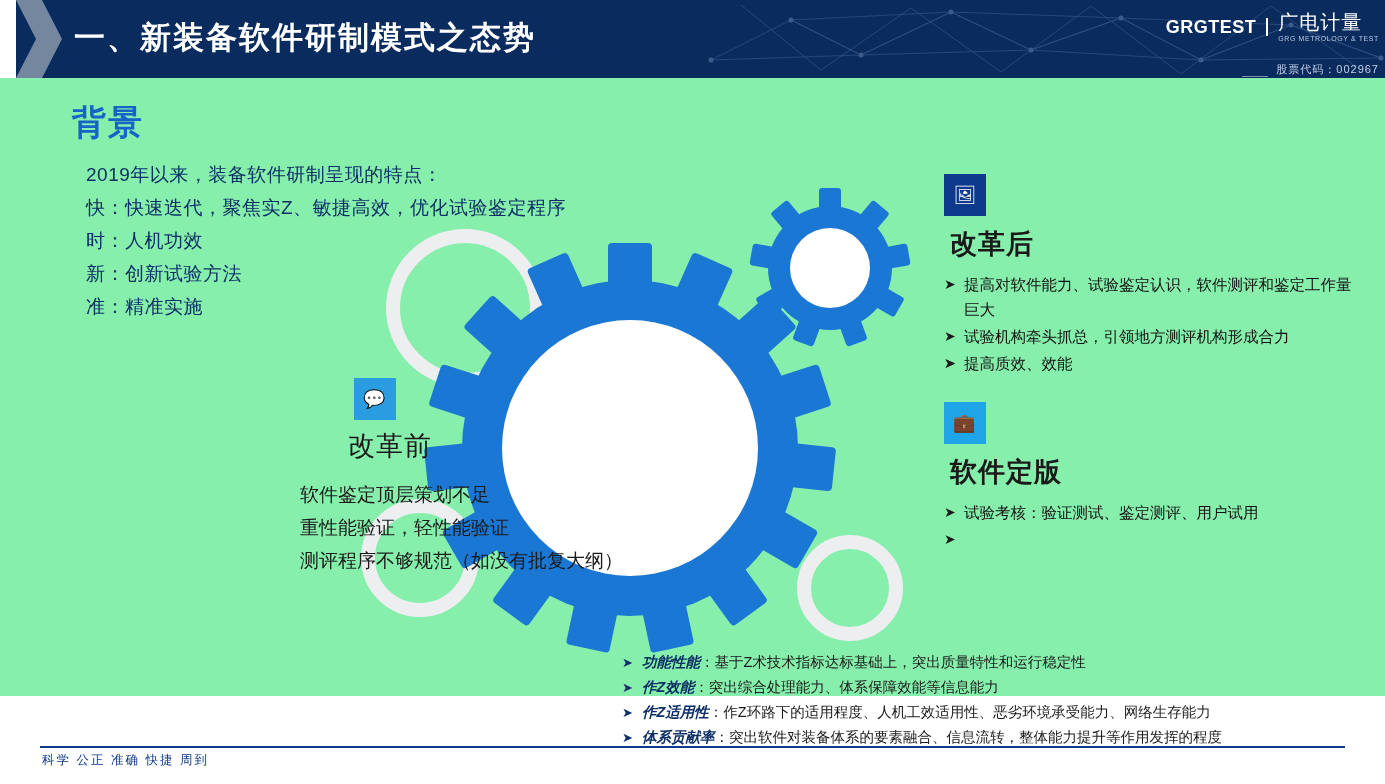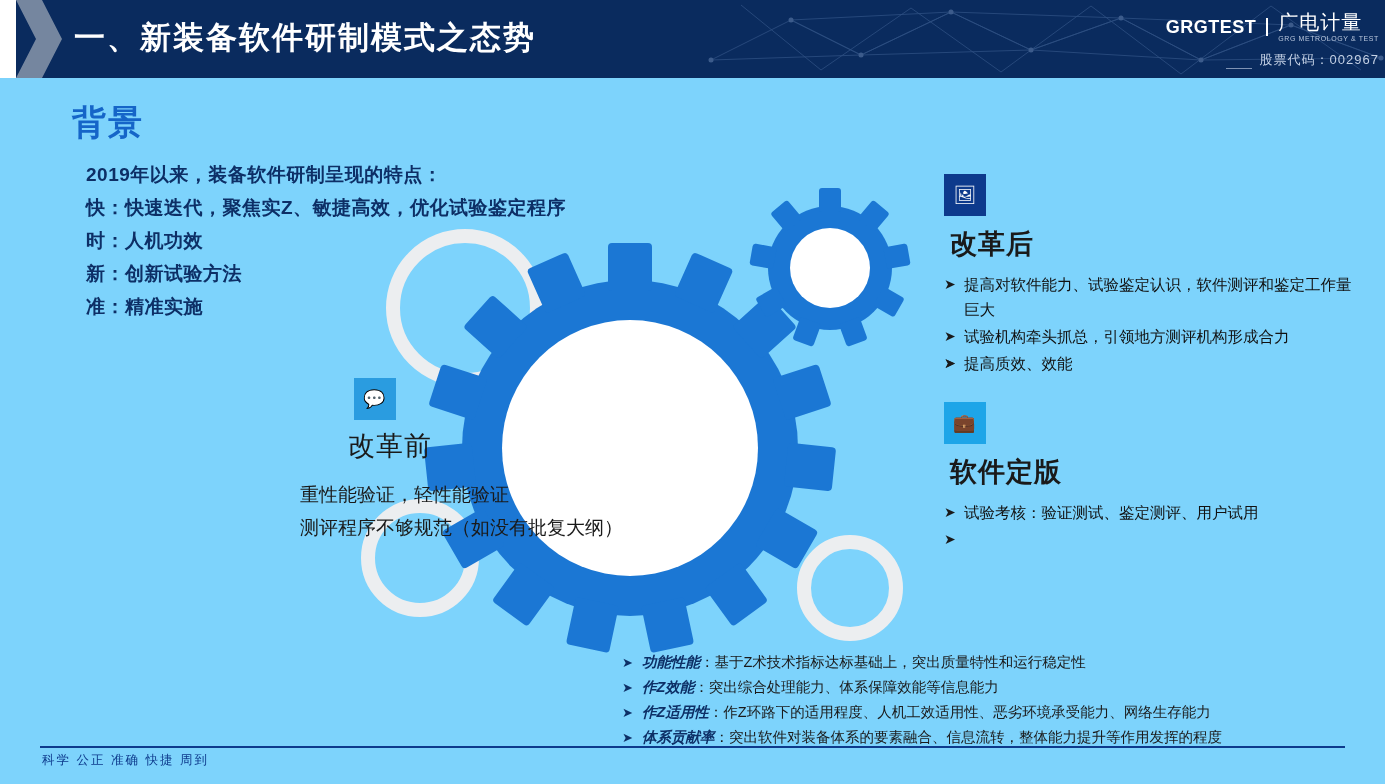--- a/index.html
+++ b/index.html
@@ -83,59 +83,59 @@
     font-weight: normal;
     letter-spacing: 1px;
   }
   .logo-cn-sub {
     color: #b9c7dd;
     font-size: 7px;
     letter-spacing: .6px;
     margin-top: 3px;
   }
   .logo-code {
-    margin-top: 9px;
+    margin-top: 20px;
     color: #c3d0e4;
-    font-size: 13px;
+    font-size: 11px;
     letter-spacing: 1px;
     display: flex;
     align-items: flex-end;
   }
   .logo-code .dash {
     display: inline-block;
     width: 26px;
     height: 1px;
     background: #7f93b4;
     margin-right: 8px;
   }
 
   
   .body-area {
     position: absolute;
     left: 0; top: 78px;
     width: 1385px;
-    height: 706px;
-    background: #7dd3fc;
+    height: 618px;
+    background: #86efac;
   }
 
   .section-title {
     position: absolute;
     left: 72px; top: 22px;
     font-size: 34px;
     font-weight: bold;
     color: #1565c8;
     letter-spacing: 2px;
   }
 
   .intro-block {
     position: absolute;
     left: 86px; top: 80px;
     color: #0d2f66;
     font-size: 19px;
-    font-weight: bold;
+    font-weight: normal;
     line-height: 33px;
     letter-spacing: .5px;
   }
 
   
   .gears {
     position: absolute;
     left: 330px; top: 80px;
     width: 620px; height: 560px;
     pointer-events: none;
@@ -348,20 +348,21 @@
           <rect x="-11" y="-80" width="22" height="24" rx="3" transform="rotate(280)"></rect>
           <rect x="-11" y="-80" width="22" height="24" rx="3" transform="rotate(320)"></rect>
         </g>
       </g>
     </svg>
 
     <div class="card-before">
       <div class="icon-badge badge-chat">💬</div>
       <div class="card-before-title">改革前</div>
       <div class="card-before-list">
+        <div>软件鉴定顶层策划不足</div>
         <div>重性能验证，轻性能验证</div>
         <div>测评程序不够规范（如没有批复大纲）</div>
       </div>
     </div>
 
     <div class="col-right">
       <div class="icon-badge badge-image">🖼</div>
       <div class="right-title">改革后</div>
       <ul class="bullet-list">
         <li><span class="arrow">➤</span><span>提高对软件能力、试验鉴定认识，软件测评和鉴定工作量巨大</span></li>

